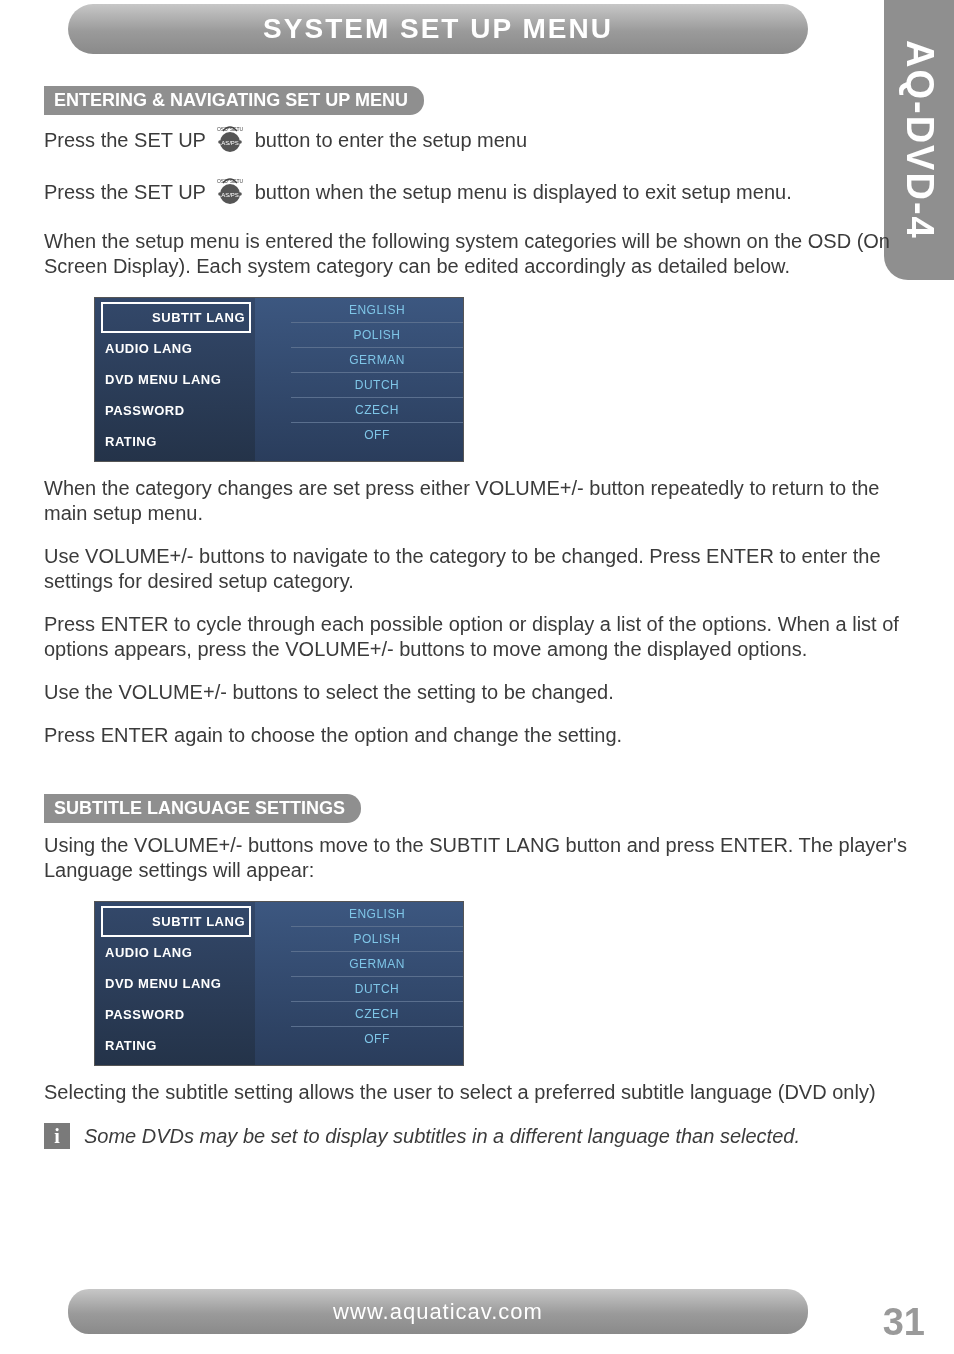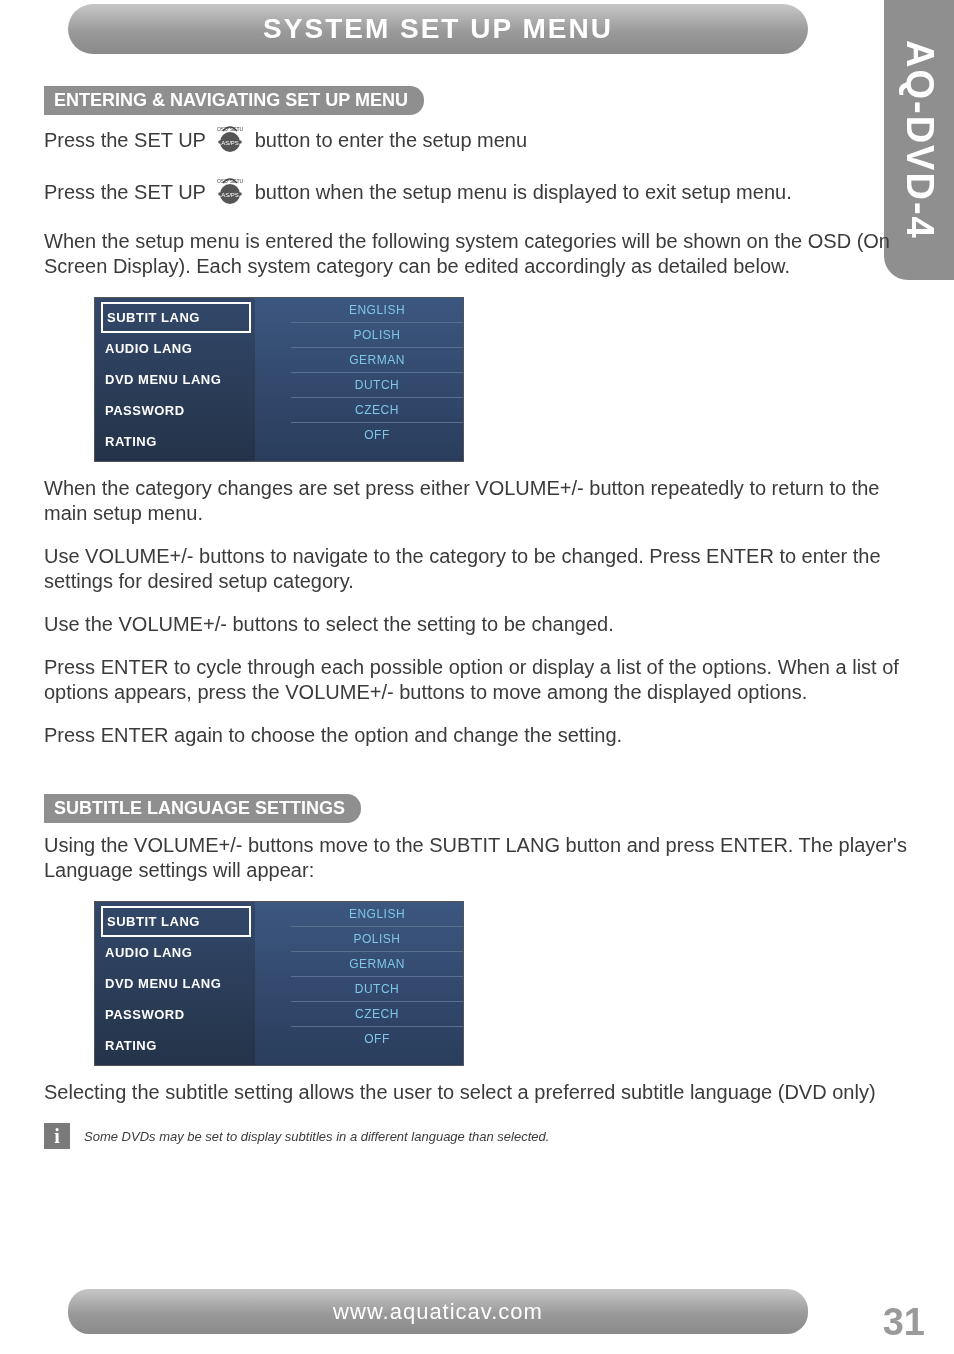--- a/index.html
+++ b/index.html
@@ -94,20 +94,21 @@
     color: #fff;
     font-size: 13px;
     font-weight: bold;
     letter-spacing: 0.5px;
     padding: 8px 4px;
   }
   .osd-left div.selected {
     border: 2px solid #fff;
     padding: 6px 4px;
     margin-right: 4px;
+    text-align: right;
   }
   .osd-right {
     flex: 1;
     background: linear-gradient(#3c5780, #2a3d5c);
     padding-left: 36px;
   }
   .osd-right div {
     color: #7fc6e8;
     font-size: 12px;
     text-align: center;
@@ -128,21 +129,21 @@
     width: 26px; height: 26px;
     background: #7a7a7a;
     color: #fff;
     font-family: Georgia, serif;
     font-weight: bold;
     font-size: 20px;
     display: flex; align-items: center; justify-content: center;
   }
   .info-text {
     font-style: italic;
-    font-size: 13px;
+    font-size: 20px;
     color: #3b3b3b;
   }
 
   
   .footer-bar {
     position: absolute;
     left: 68px;
     bottom: 20px;
     width: 740px;
     height: 45px;
@@ -232,22 +233,22 @@
       <div>POLISH</div>
       <div>GERMAN</div>
       <div>DUTCH</div>
       <div>CZECH</div>
       <div>OFF</div>
     </div>
   </div>
 
   <p class="body">When the category changes are set press either VOLUME+/- button repeatedly to return to the main setup menu.</p>
   <p class="body">Use VOLUME+/- buttons to navigate to the category to be changed. Press ENTER to enter the settings for desired setup category.</p>
+  <p class="body">Press ENTER to cycle through each possible option or display a list of the options. When a list of options appears, press the VOLUME+/- buttons to move among the displayed options.</p>
   <p class="body">Use the VOLUME+/- buttons to select the setting to be changed.</p>
-  <p class="body">Press ENTER to cycle through each possible option or display a list of the options. When a list of options appears, press the VOLUME+/- buttons to move among the displayed options.</p>
   <p class="body">Press ENTER again to choose the option and change the setting.</p>
 
   
   <div class="sec2">
     <div class="section-pill">
       <span>SUBTITLE LANGUAGE SETTINGS</span>
     </div>
 
     <p class="body">Using the VOLUME+/- buttons move to the SUBTIT LANG button and press ENTER. The player's Language settings will appear:</p>
 

